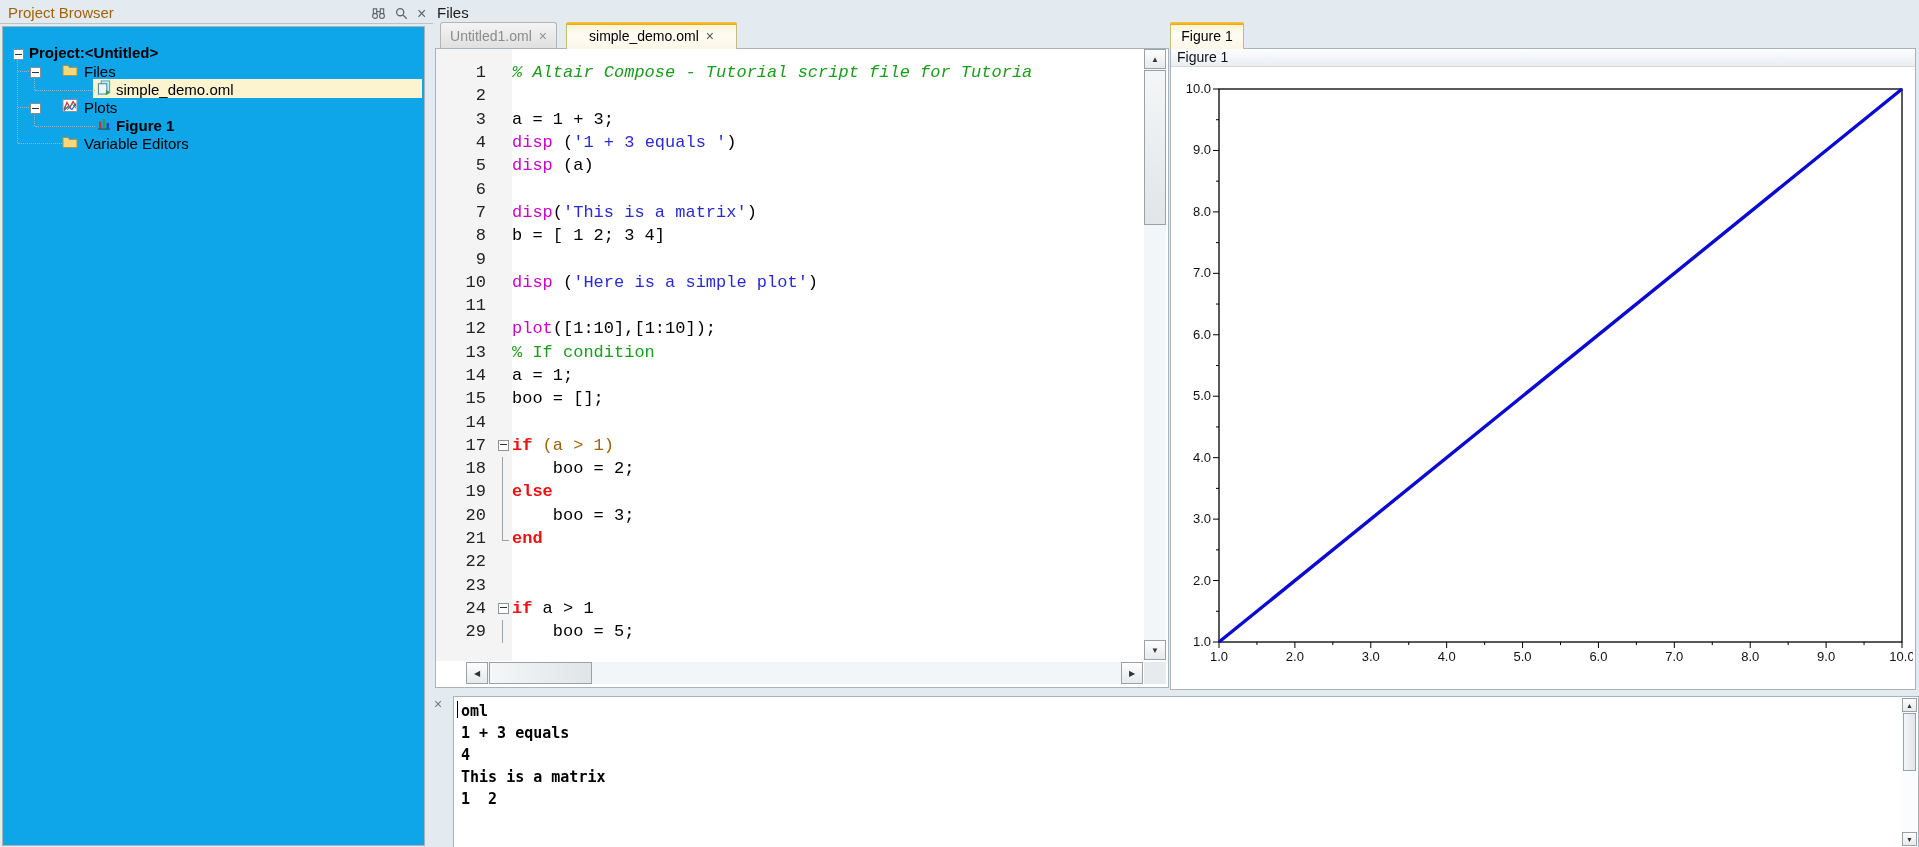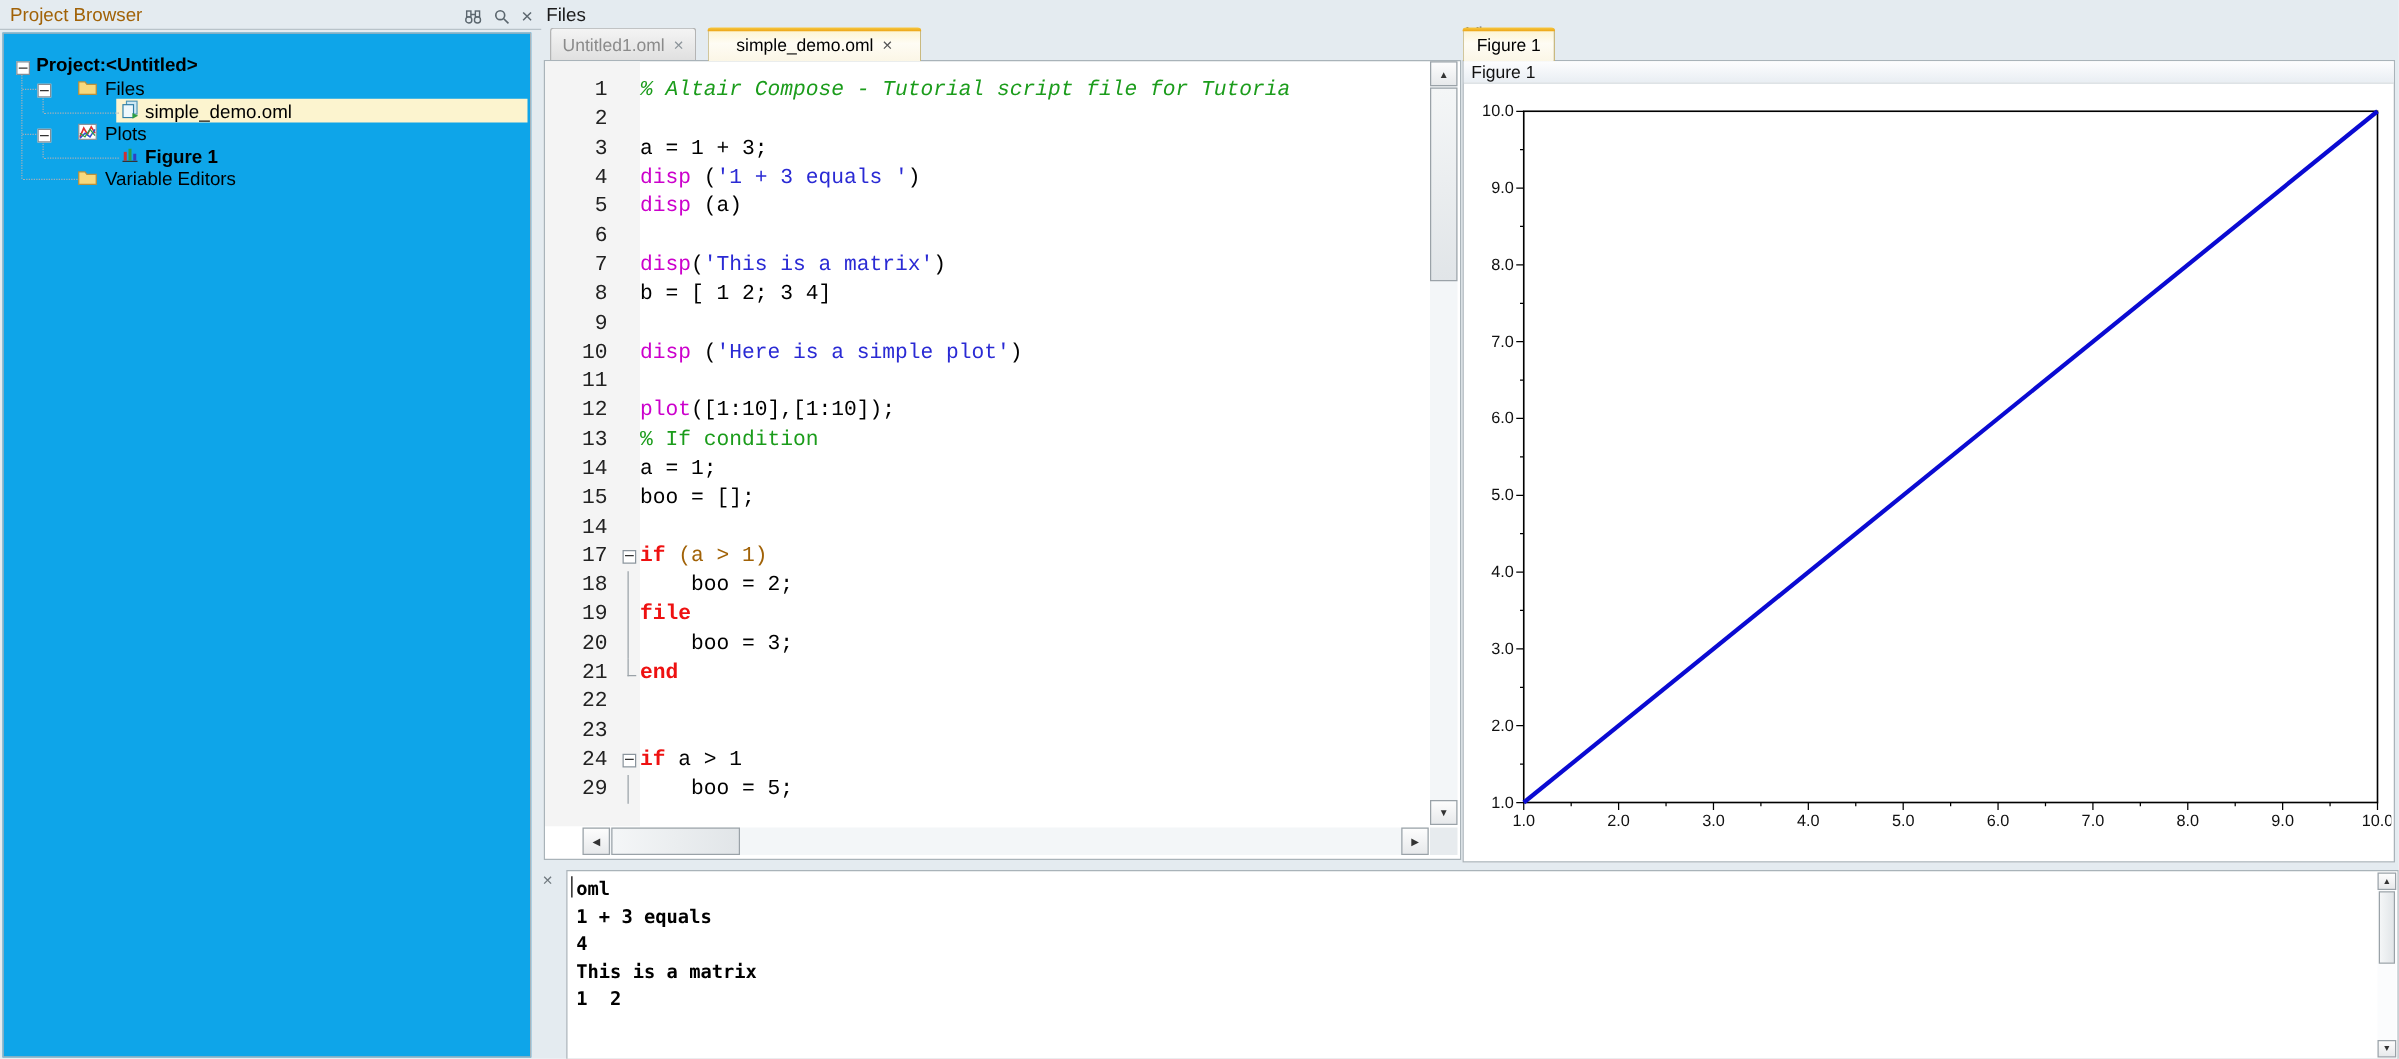--- a/index.html
+++ b/index.html
@@ -261,21 +261,21 @@
           <span class="fold">
             <span class="foldline"></span>
           </span>
           <span class="codecell"><span style="color: rgb(0, 0, 0); text-align: center;">    boo = 2;</span></span>
         </div>
         <div class="crow">
           <span class="ln">19</span>
           <span class="fold">
             <span class="foldline"></span>
           </span>
-          <span class="codecell"><span style="color: rgb(238, 17, 17); font-weight: bold;">file</span></span>
+          <span class="codecell"><span style="color: rgb(238, 17, 17); font-weight: bold;">else</span></span>
         </div>
         <div class="crow">
           <span class="ln">20</span>
           <span class="fold">
             <span class="foldline"></span>
           </span>
           <span class="codecell"><span style="color: rgb(0, 0, 0);">    boo = 3;</span></span>
         </div>
         <div class="crow">
           <span class="ln">21</span>

